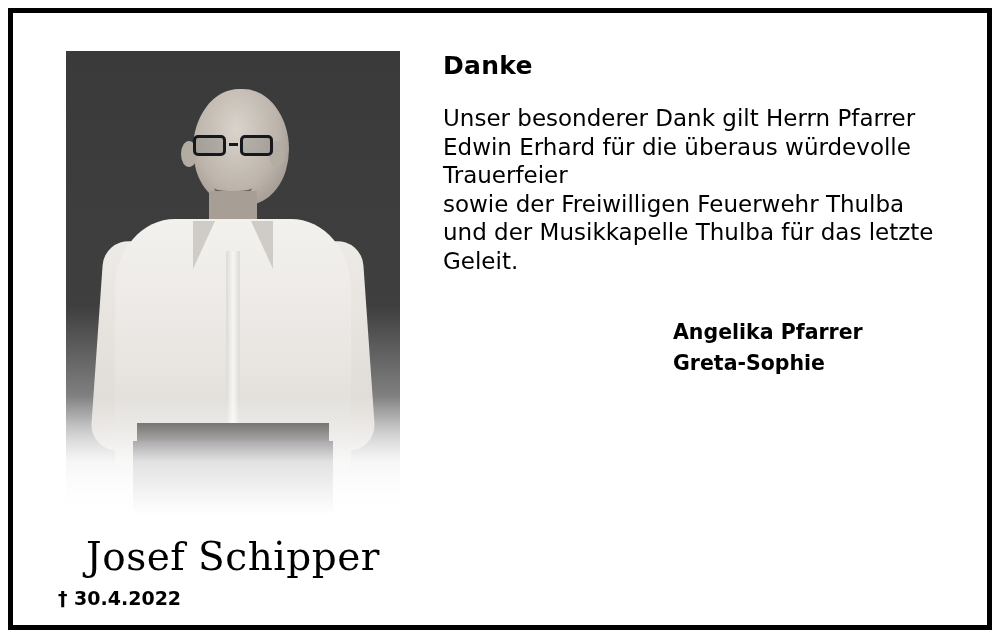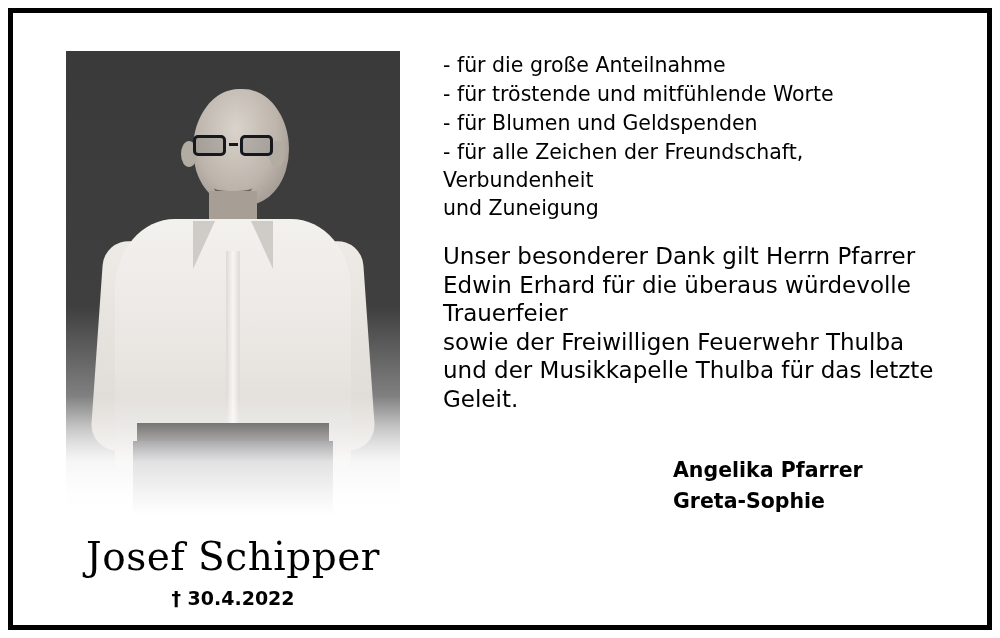--- a/index.html
+++ b/index.html
@@ -205,21 +205,21 @@
     margin-top: 18px;
     text-align: center;
     font-family: "DejaVu Serif", serif;
     font-size: 39px;
     letter-spacing: 0.5px;
     color: #000000;
     white-space: nowrap;
   }
   .deceased-date {
     margin-top: 8px;
-    text-align: center;
+    text-align: left;
     font-family: "DejaVu Sans", sans-serif;
     font-size: 19px;
     font-weight: bold;
     color: #000000;
   }
 
   
   .right-col {
     position: absolute;
     left: 430px;
@@ -289,28 +289,22 @@
           <div class="fig-belt"></div>
           <div class="fig-trousers"></div>
           <div class="portrait-fade"></div>
         </div>
 
         <div class="deceased-name">Josef Schipper</div>
         <div class="deceased-date">† 30.4.2022</div>
       </div>
 
       <div class="right-col">
-
-        <ul class="thanks-list">
-          <li>- für die große Anteilnahme</li>
-          <li>- für tröstende und mitfühlende Worte</li>
-          <li>- für Blumen und Geldspenden</li>
-          <li>- für alle Zeichen der Freundschaft, Verbundenheit
-   und Zuneigung</li>
-        </ul>
+        <div class="thanks-title">Danke</div>
+
 
         <div class="para">Unser besonderer Dank gilt Herrn Pfarrer
 Edwin Erhard für die überaus würdevolle Trauerfeier
 sowie der Freiwilligen Feuerwehr Thulba
 und der Musikkapelle Thulba für das letzte Geleit.</div>
 
         <div class="signers">
           <div>Angelika Pfarrer</div>
           <div>Greta-Sophie</div>
         </div>

